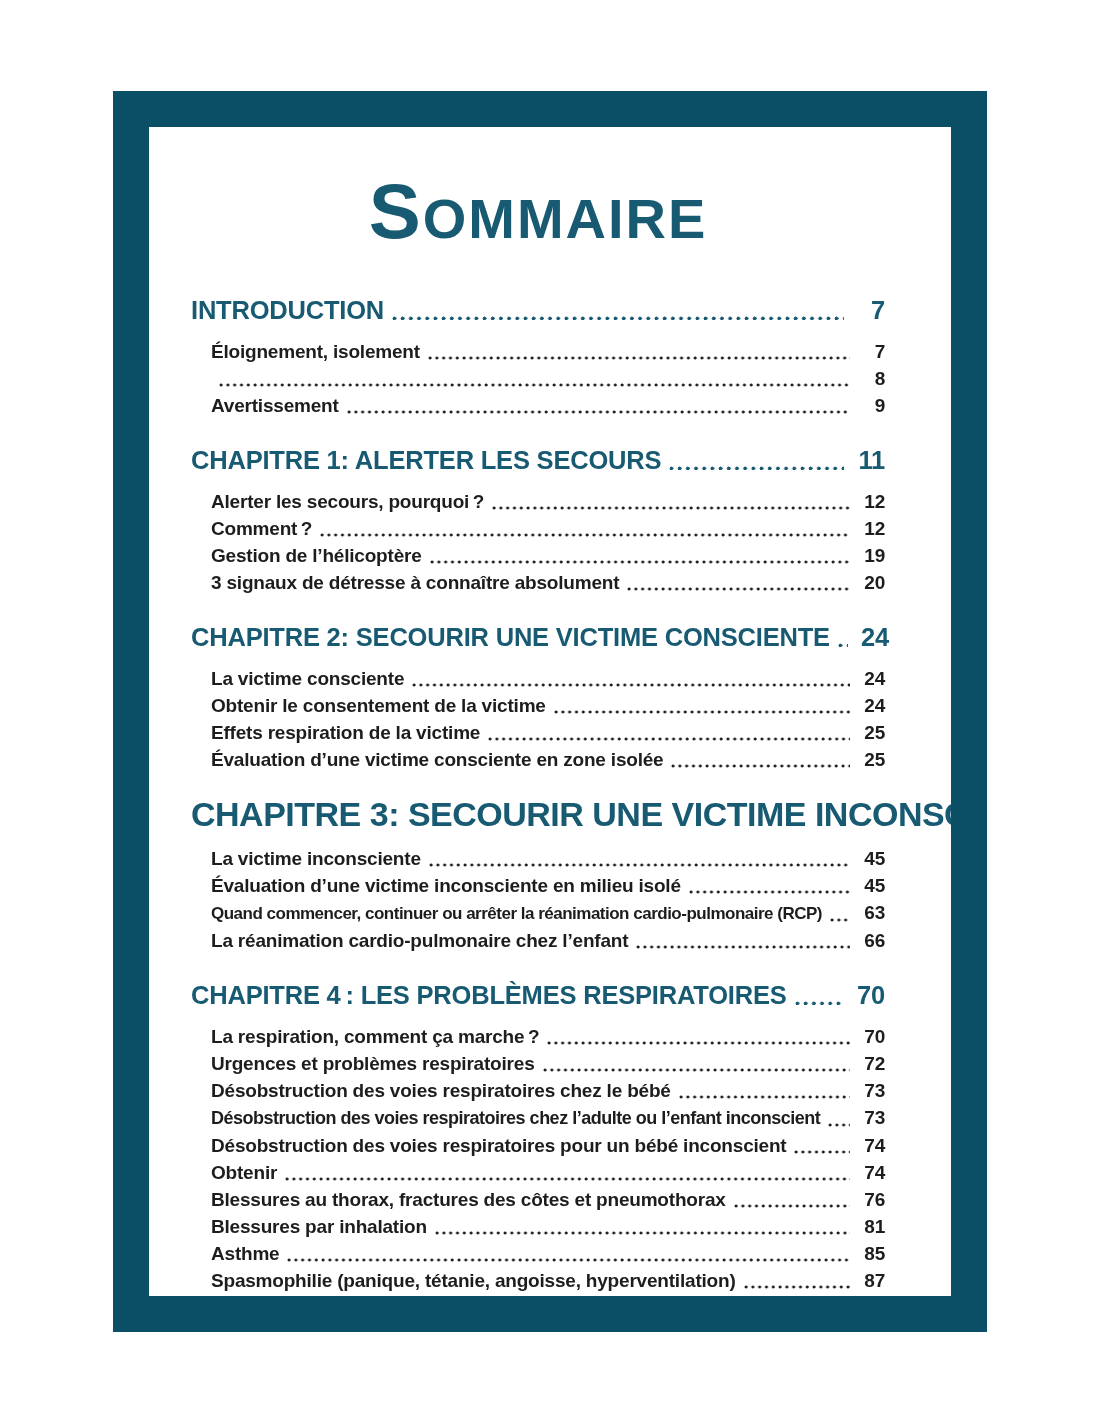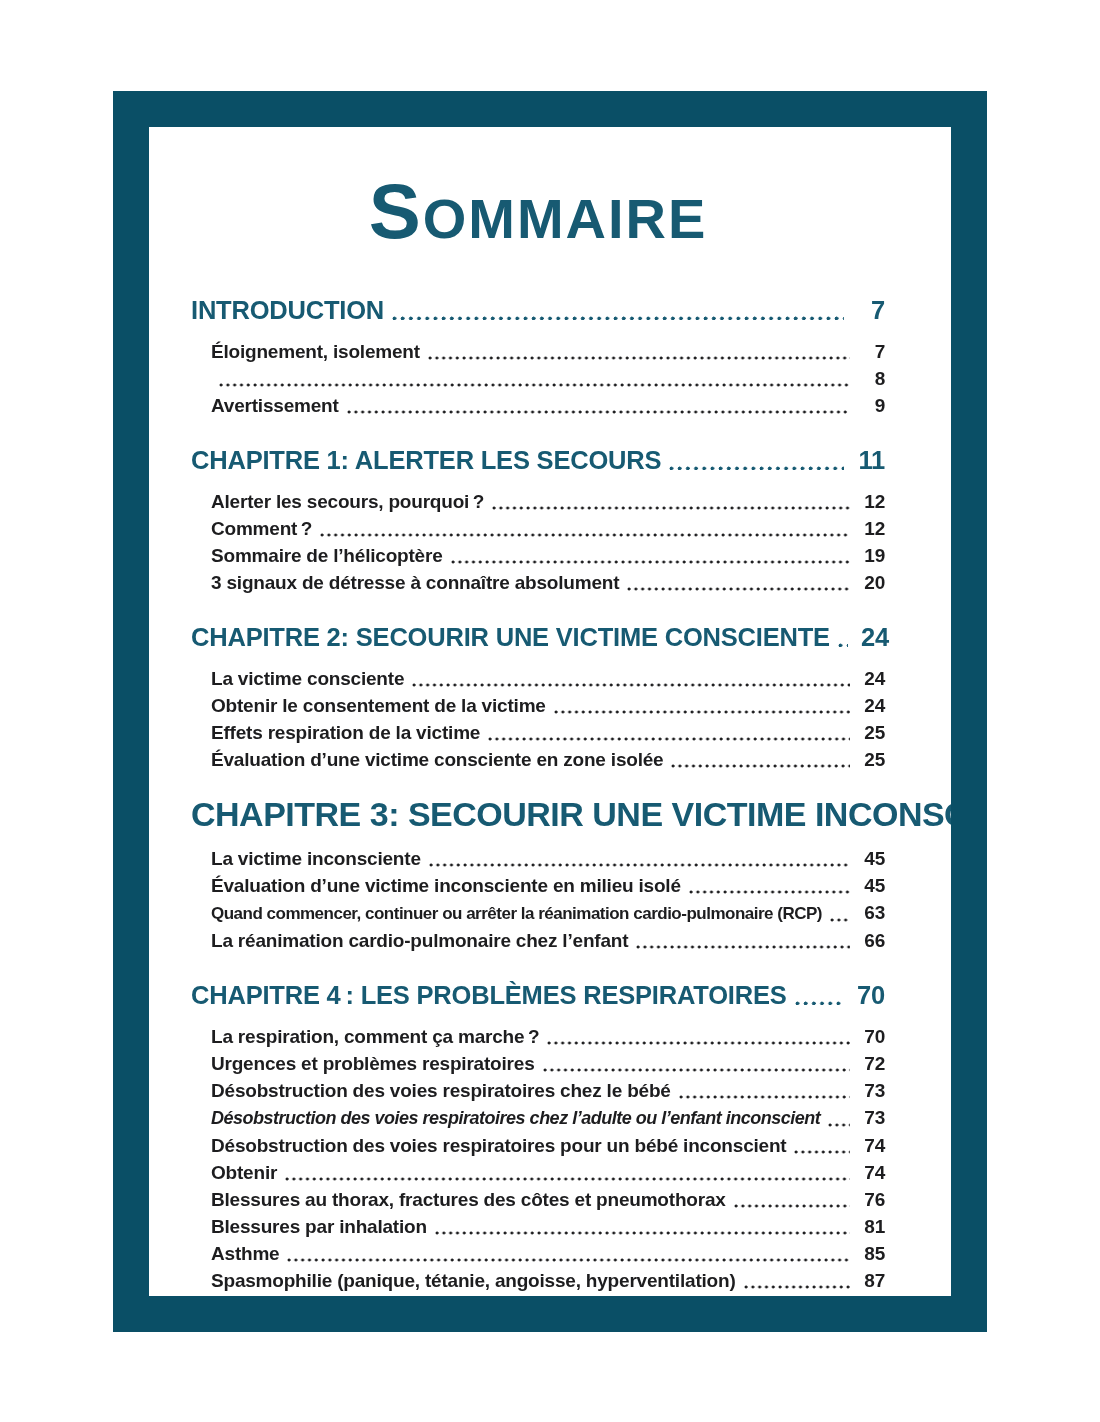--- a/index.html
+++ b/index.html
@@ -131,21 +131,21 @@
     <span class="pagenum i-page">12</span>
   </div>
 
   <div class="row item-row">
     <span class="label i-label">Comment ?</span>
     <span class="leader"></span>
     <span class="pagenum i-page">12</span>
   </div>
 
   <div class="row item-row">
-    <span class="label i-label">Sommaire de l’hélicoptère</span>
+    <span class="label i-label">Gestion de l’hélicoptère</span>
     <span class="leader"></span>
     <span class="pagenum i-page">19</span>
   </div>
 
   <div class="row item-row">
     <span class="label i-label">3 signaux de détresse à connaître absolument</span>
     <span class="leader"></span>
     <span class="pagenum i-page">20</span>
   </div>
 </div>
@@ -236,21 +236,21 @@
     <span class="pagenum i-page">72</span>
   </div>
 
   <div class="row item-row">
     <span class="label i-label">Désobstruction des voies respiratoires chez le bébé</span>
     <span class="leader"></span>
     <span class="pagenum i-page">73</span>
   </div>
 
   <div class="row item-row">
-    <span class="label i-label" style="font-size: 18px; letter-spacing: -0.5px; font-style: italic;">Désobstruction des voies respiratoires chez l’adulte ou l’enfant inconscient</span>
+    <span class="label i-label" style="font-size: 18px; letter-spacing: -0.5px;">Désobstruction des voies respiratoires chez l’adulte ou l’enfant inconscient</span>
     <span class="leader"></span>
     <span class="pagenum i-page">73</span>
   </div>
 
   <div class="row item-row">
     <span class="label i-label">Désobstruction des voies respiratoires pour un bébé inconscient</span>
     <span class="leader"></span>
     <span class="pagenum i-page">74</span>
   </div>
 

